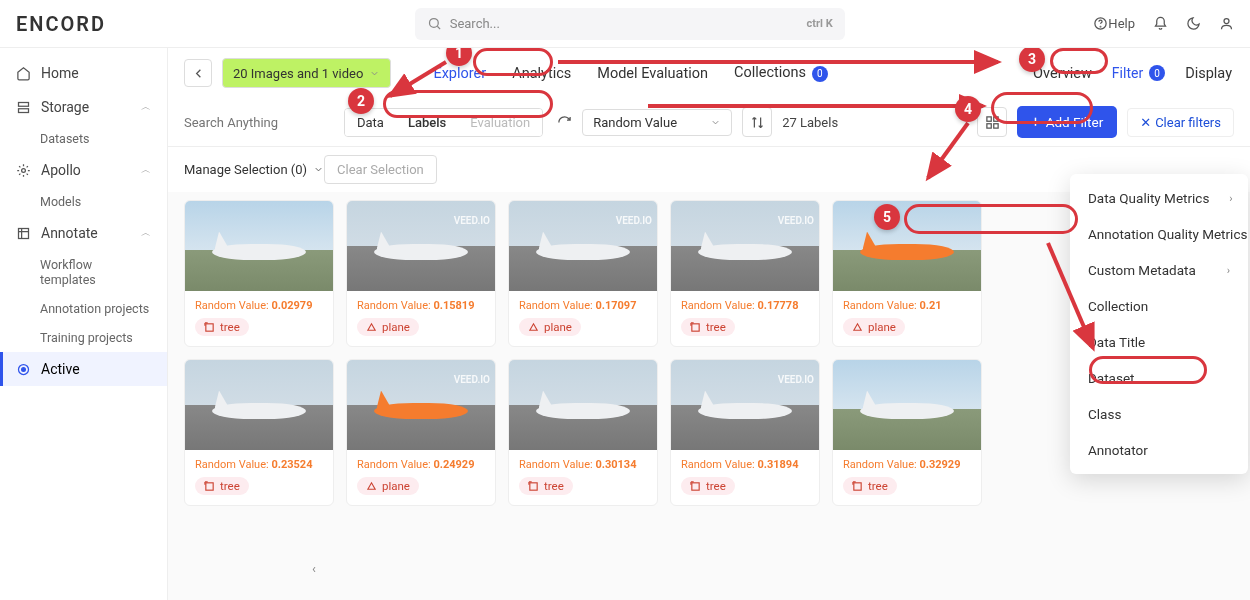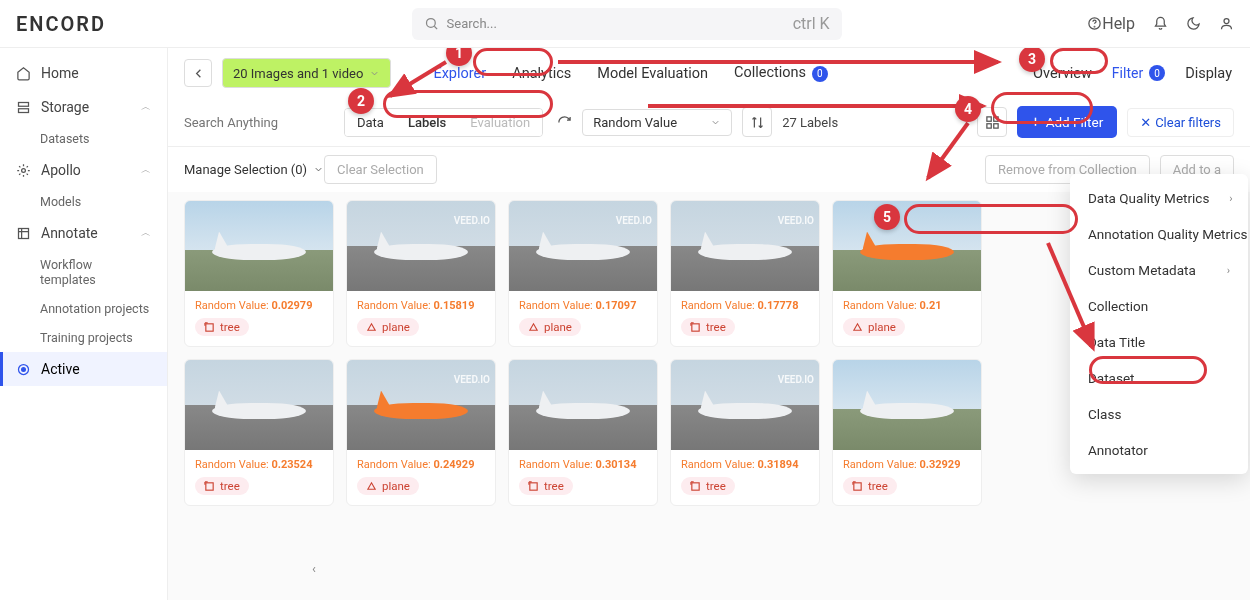--- a/index.html
+++ b/index.html
@@ -1,23 +1,23 @@
 <!DOCTYPE html>
 <html><head>
 <meta charset="utf-8">
 <style>
 * { box-sizing: border-box; margin: 0; padding: 0; font-family: -apple-system, BlinkMacSystemFont, 'Segoe UI', Roboto, sans-serif; }
 body { width: 1250px; height: 600px; overflow: hidden; background: #fff; color: #333; font-size: 13px; }
 .topbar { display: flex; align-items: center; height: 48px; padding: 0 16px; border-bottom: 1px solid #eee; }
 .logo { font-size: 20px; font-weight: 600; letter-spacing: 2px; width: 150px; }
 .search-wrap { flex: 1; display: flex; justify-content: center; }
 .search-box { width: 430px; height: 32px; background: #f5f5f7; border-radius: 6px; display: flex; align-items: center; padding: 0 12px; color: #888; }
-.search-box .kbd { margin-left: auto; font-size: 16px; color: #999; }
+.search-box .kbd { margin-left: auto; font-size: 11px; color: #999; font-weight: bold; }
 .top-icons { display: flex; align-items: center; gap: 18px; color: #555; }
-.help-pill { display: flex; align-items: center; gap: 0; font-size: 16px; }
+.help-pill { display: flex; align-items: center; gap: 0; font-size: 13px; }
 .layout { display: flex; height: calc(600px - 48px); }
 .sidebar { width: 168px; border-right: 1px solid #eee; padding: 8px 0; overflow: hidden; }
 .side-item { display: flex; align-items: center; gap: 10px; padding: 9px 16px; color: #444; cursor: pointer; font-size: 14px; }
 .side-item.active { color: #000000; background: #f0f3ff; border-left: 3px solid #2f54eb; padding-left: 13px; }
 .side-item .chev { margin-left: auto; color: #888; font-size: 10px; }
 .side-sub { padding: 7px 16px 7px 40px; color: #666; font-size: 12.5px; cursor: pointer; }
 .main { flex: 1; background: #fafafa; position: relative; overflow: hidden; }
 .row1 { display: flex; align-items: center; padding: 10px 16px; gap: 10px; background: #fff; }
 .back-btn { width: 28px; height: 28px; border: 1px solid #ddd; border-radius: 4px; display: flex; align-items: center; justify-content: center; cursor: pointer; }
 .crumb-btn { height: 30px; border: 1px solid #ddd; border-radius: 4px; padding: 0 10px; display: flex; align-items: center; gap: 6px; cursor: pointer; background: #bef264; font-size: 13px; }
@@ -224,24 +224,20 @@
     </div>
 
     <div class="row3">
       <div style="display:flex;align-items:center;gap:6px;cursor:pointer">
         <span>Manage Selection (0)</span>
         <svg class="ic" style="width:11px;height:11px" viewBox="0 0 24 24" fill="none" stroke="#555" stroke-width="2">
             <path d="M6 9l6 6 6-6"></path>
           </svg>
       </div>
       <div class="btn-outline">Clear Selection</div>
-      <div style="margin-left:auto;display:flex;gap:10px">
-        <div class="btn-outline">Remove from Collection</div>
-        <div class="btn-outline">Add to a</div>
-      </div>
     </div>
 
     <div class="grid" id="grid">
         <div class="card">
           <div class="thumb">
             <div class="sky"></div>
             <div class="plane-body" style="left: 18%; top: 48%; width: 64%; height: 18%;"></div>
             <div style="position: absolute; left: 20%; top: 34%; width: 10%; height: 20%; background: rgb(238, 240, 242); clip-path: polygon(0px 100%, 100% 100%, 30% 0px);"></div>
           </div>
           <div class="card-foot"><div class="rv">Random Value: <b>0.02979</b></div><div class="tag">

